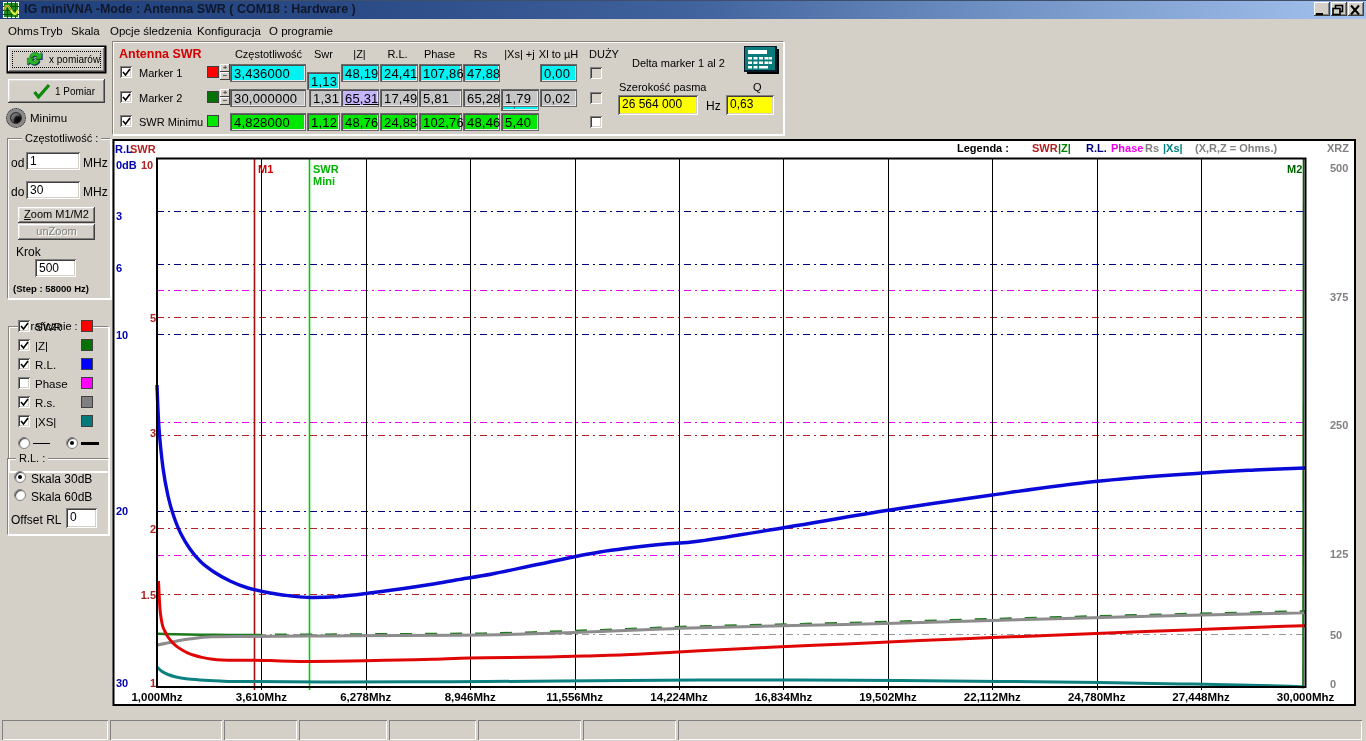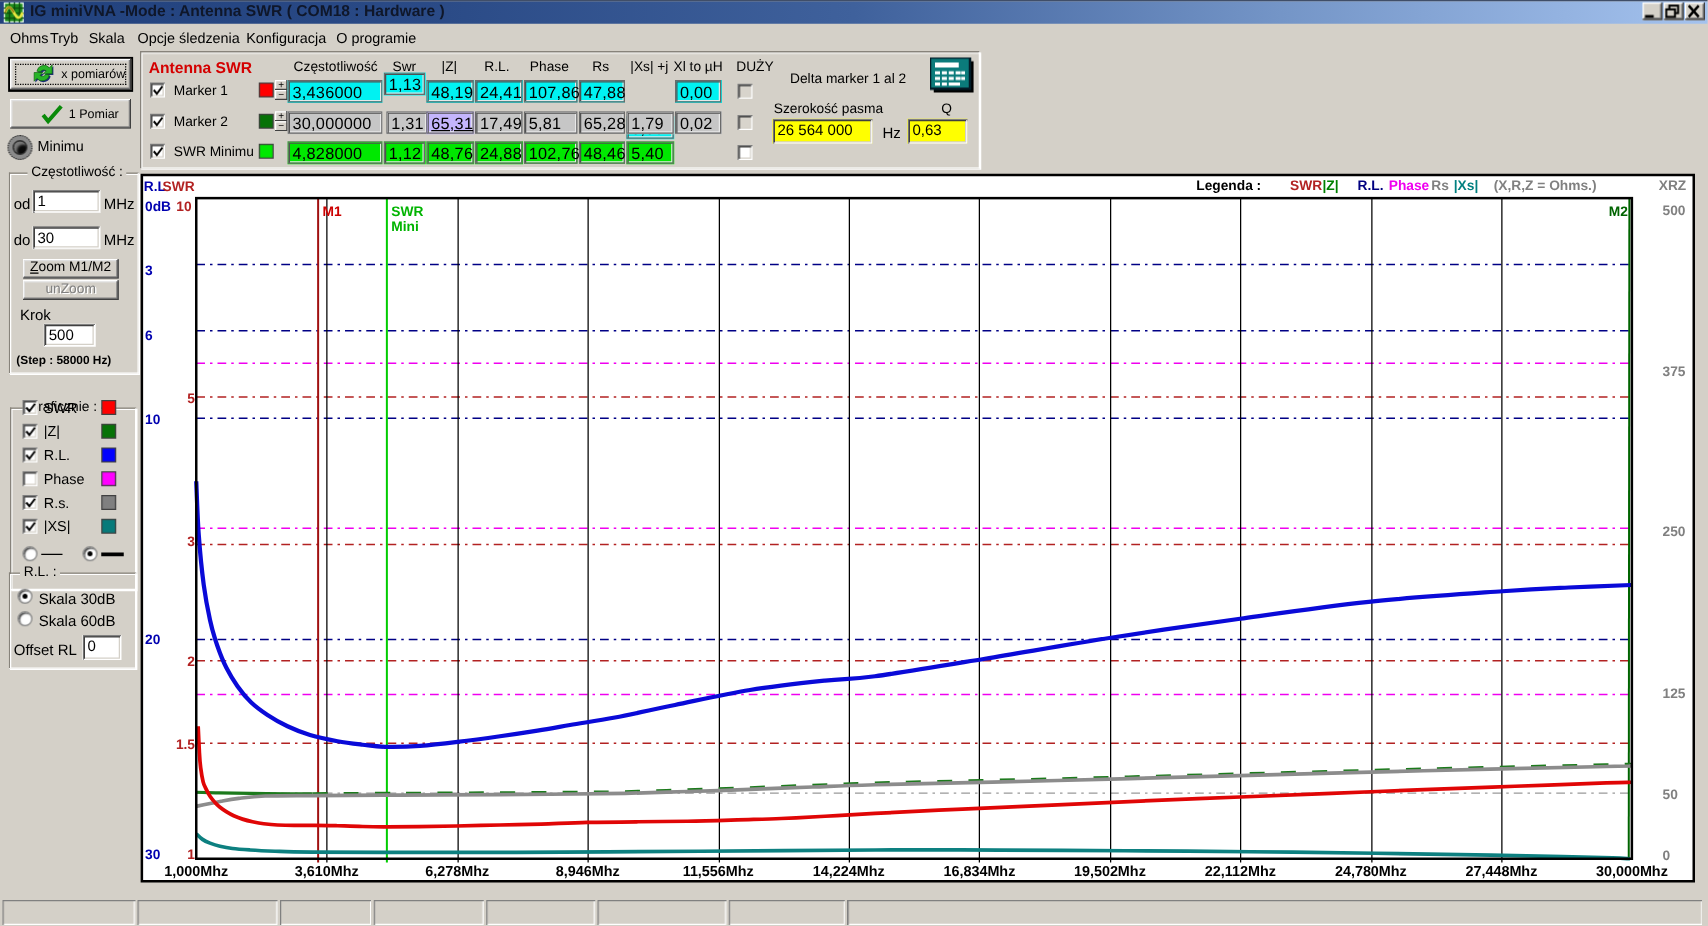--- a/index.html
+++ b/index.html
@@ -114,21 +114,21 @@
 <div class="spin" style="left:220px;top:89px;">+</div>
 <div class="spin" style="left:220px;top:97px;">−</div>
 <div class="cb" style="left:120px;top:115px;">
     <svg width="9" height="9" viewBox="0 0 9 9">
       <path d="M1 4 l2.5 3 L8 1" fill="none" stroke="#000" stroke-width="1.6"></path>
     </svg>
   </div>
 <div class="lbl" style="left:139px;top:116px;">SWR Minimu</div>
 <div class="sw" style="left:207px;top:115px;background:#00e800;"></div>
 <div class="cell" style="left:230px;top:64px;width:76px;background:#00f2f2;">3,436000</div>
-<div class="cell" style="left:307px;top:58px;width:33px;background:#00f2f2;">1,13</div>
+<div class="cell" style="left:307px;top:72px;width:33px;background:#00f2f2;">1,13</div>
 <div class="cell" style="left:341px;top:64px;width:38px;background:#00f2f2;">48,19</div>
 <div class="cell" style="left:380px;top:64px;width:38px;background:#00f2f2;">24,41</div>
 <div class="cell" style="left:419px;top:64px;width:43px;background:#00f2f2;">107,86</div>
 <div class="cell" style="left:463px;top:64px;width:37px;background:#00f2f2;">47,88</div>
 <div class="cell" style="left:501px;top:64px;width:38px;background:#00f2f2;margin-top:29px;">5,50</div>
 <div class="cell" style="left:540px;top:64px;width:37px;background:#00f2f2;">0,00</div>
 <div class="cell" style="left:230px;top:89px;width:76px;background:#c6c6c6;">30,000000</div>
 <div class="cell" style="left:309px;top:89px;width:33px;background:#c6c6c6;">1,31</div>
 <div class="cell" style="left:341px;top:89px;width:38px;background:#c4b5fd;text-decoration:underline;">65,31</div>
 <div class="cell" style="left:380px;top:89px;width:38px;background:#c6c6c6;">17,49</div>

